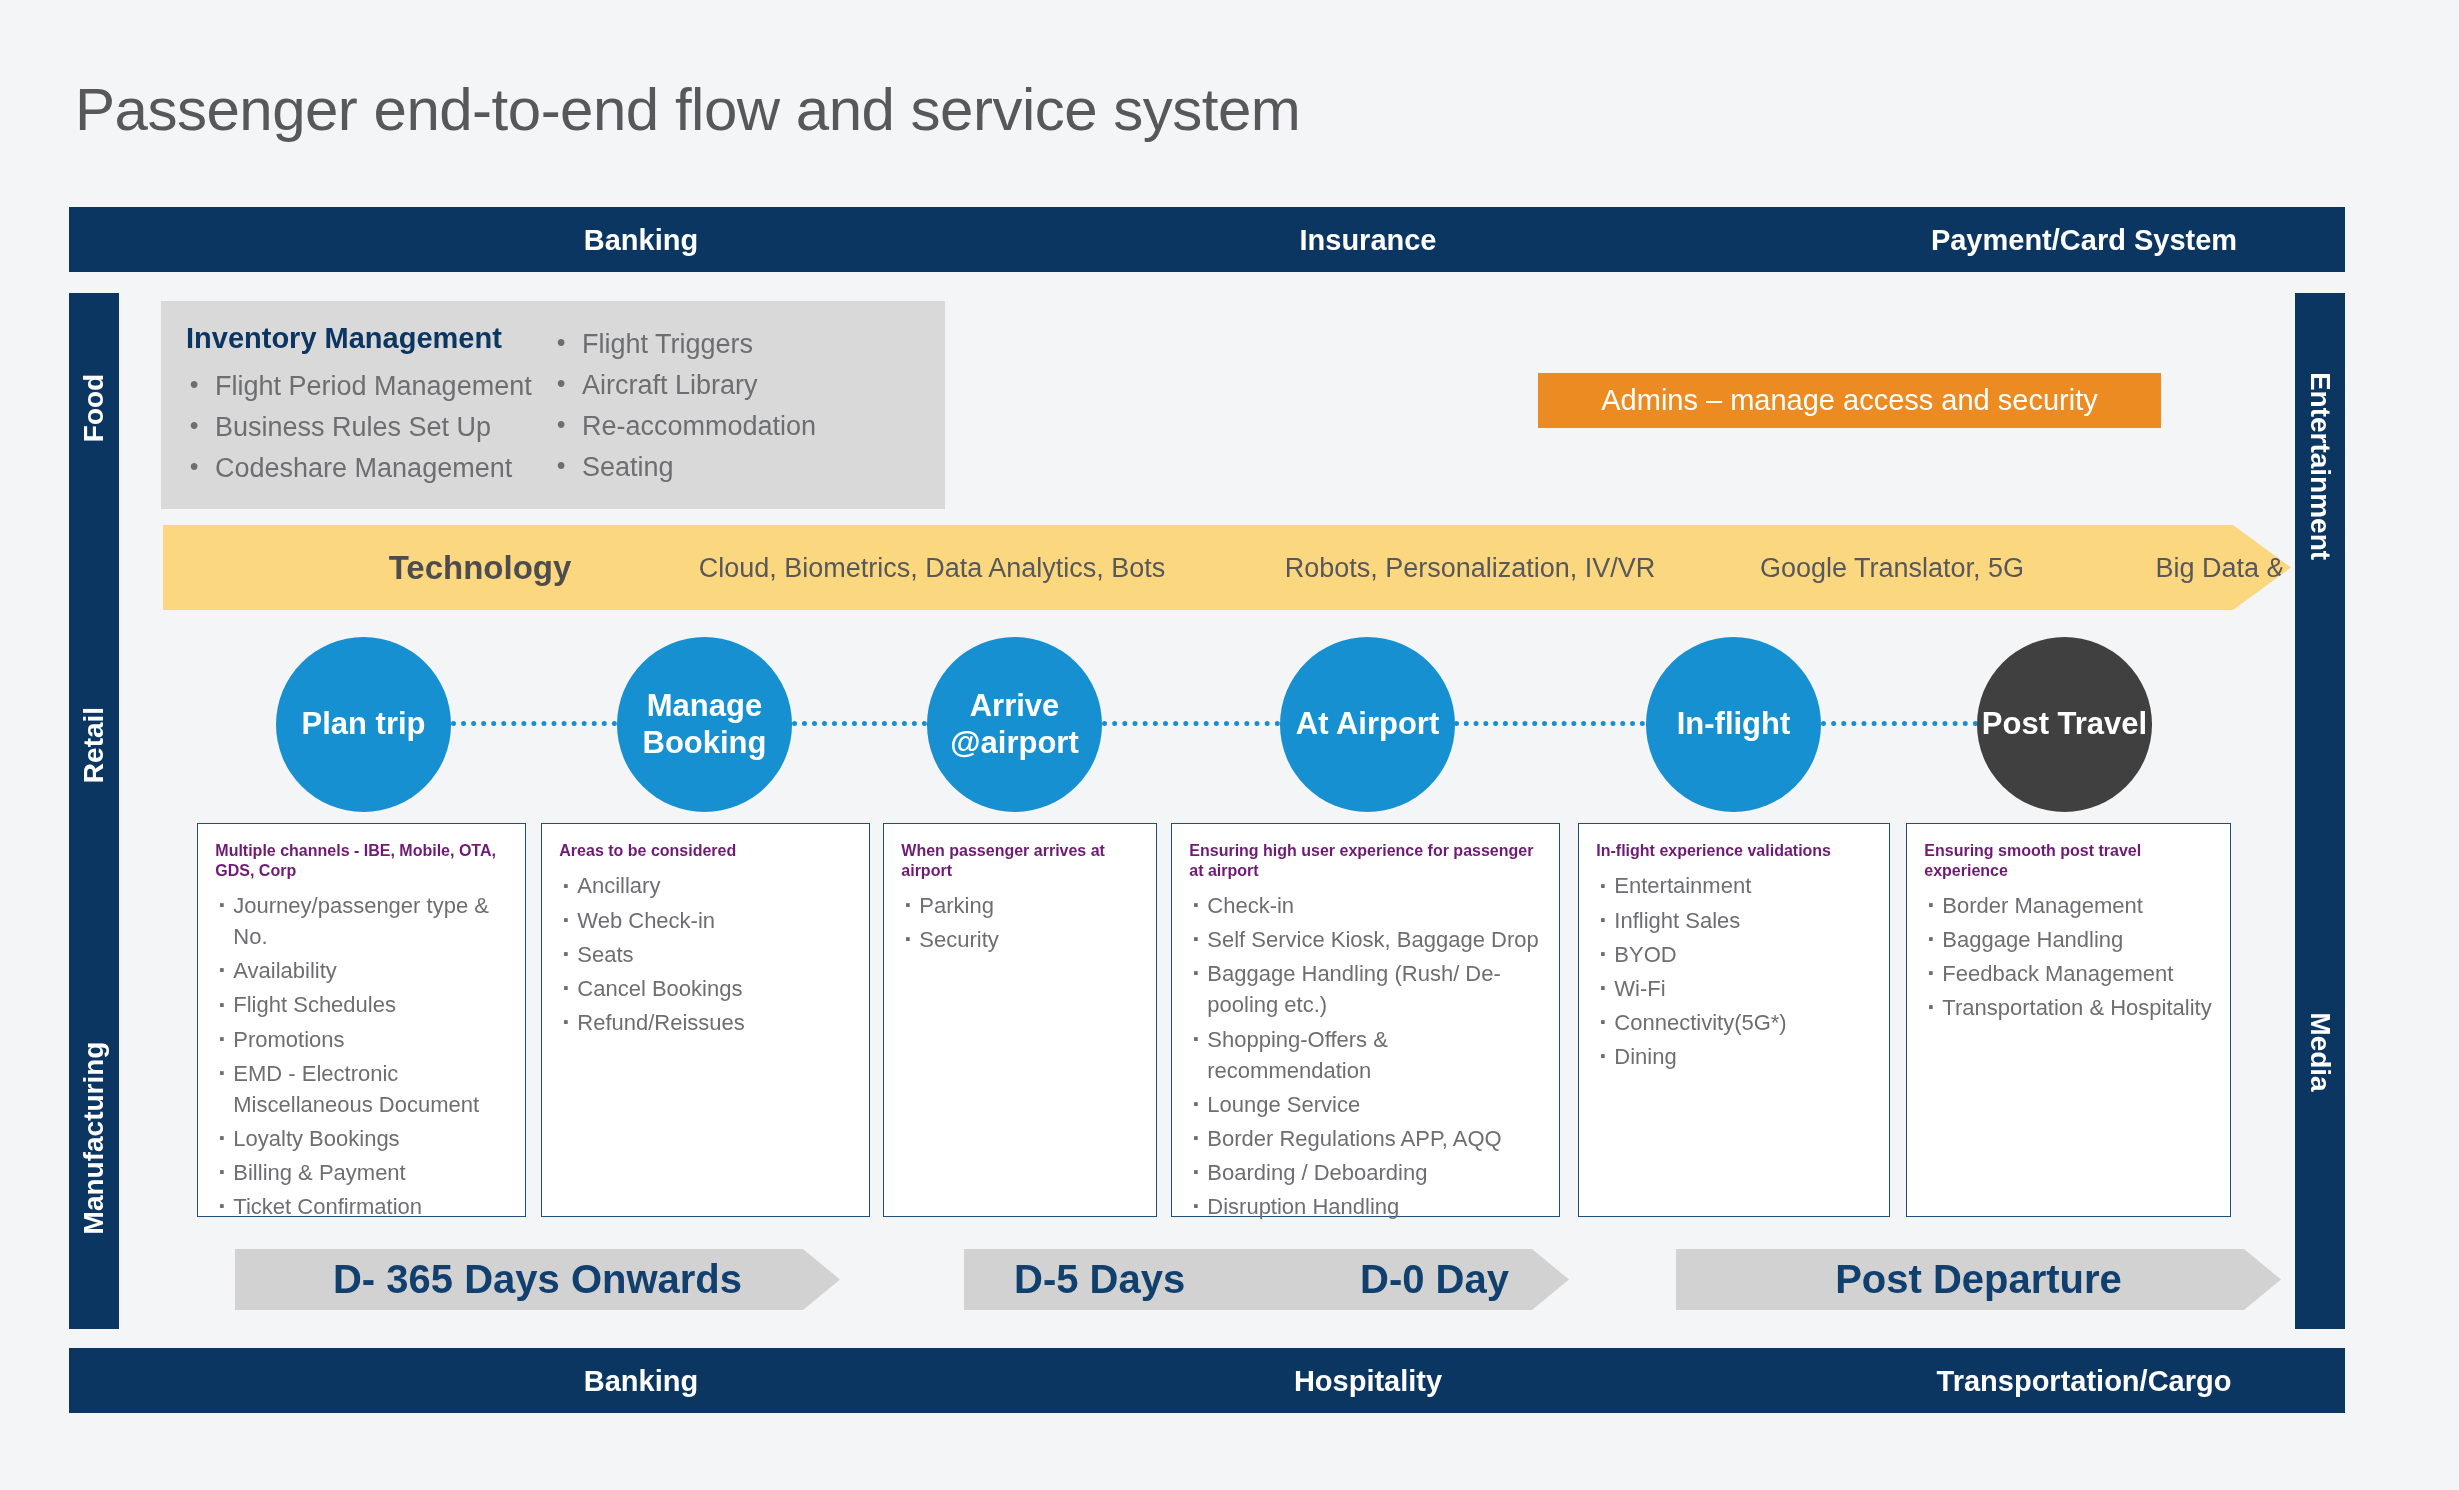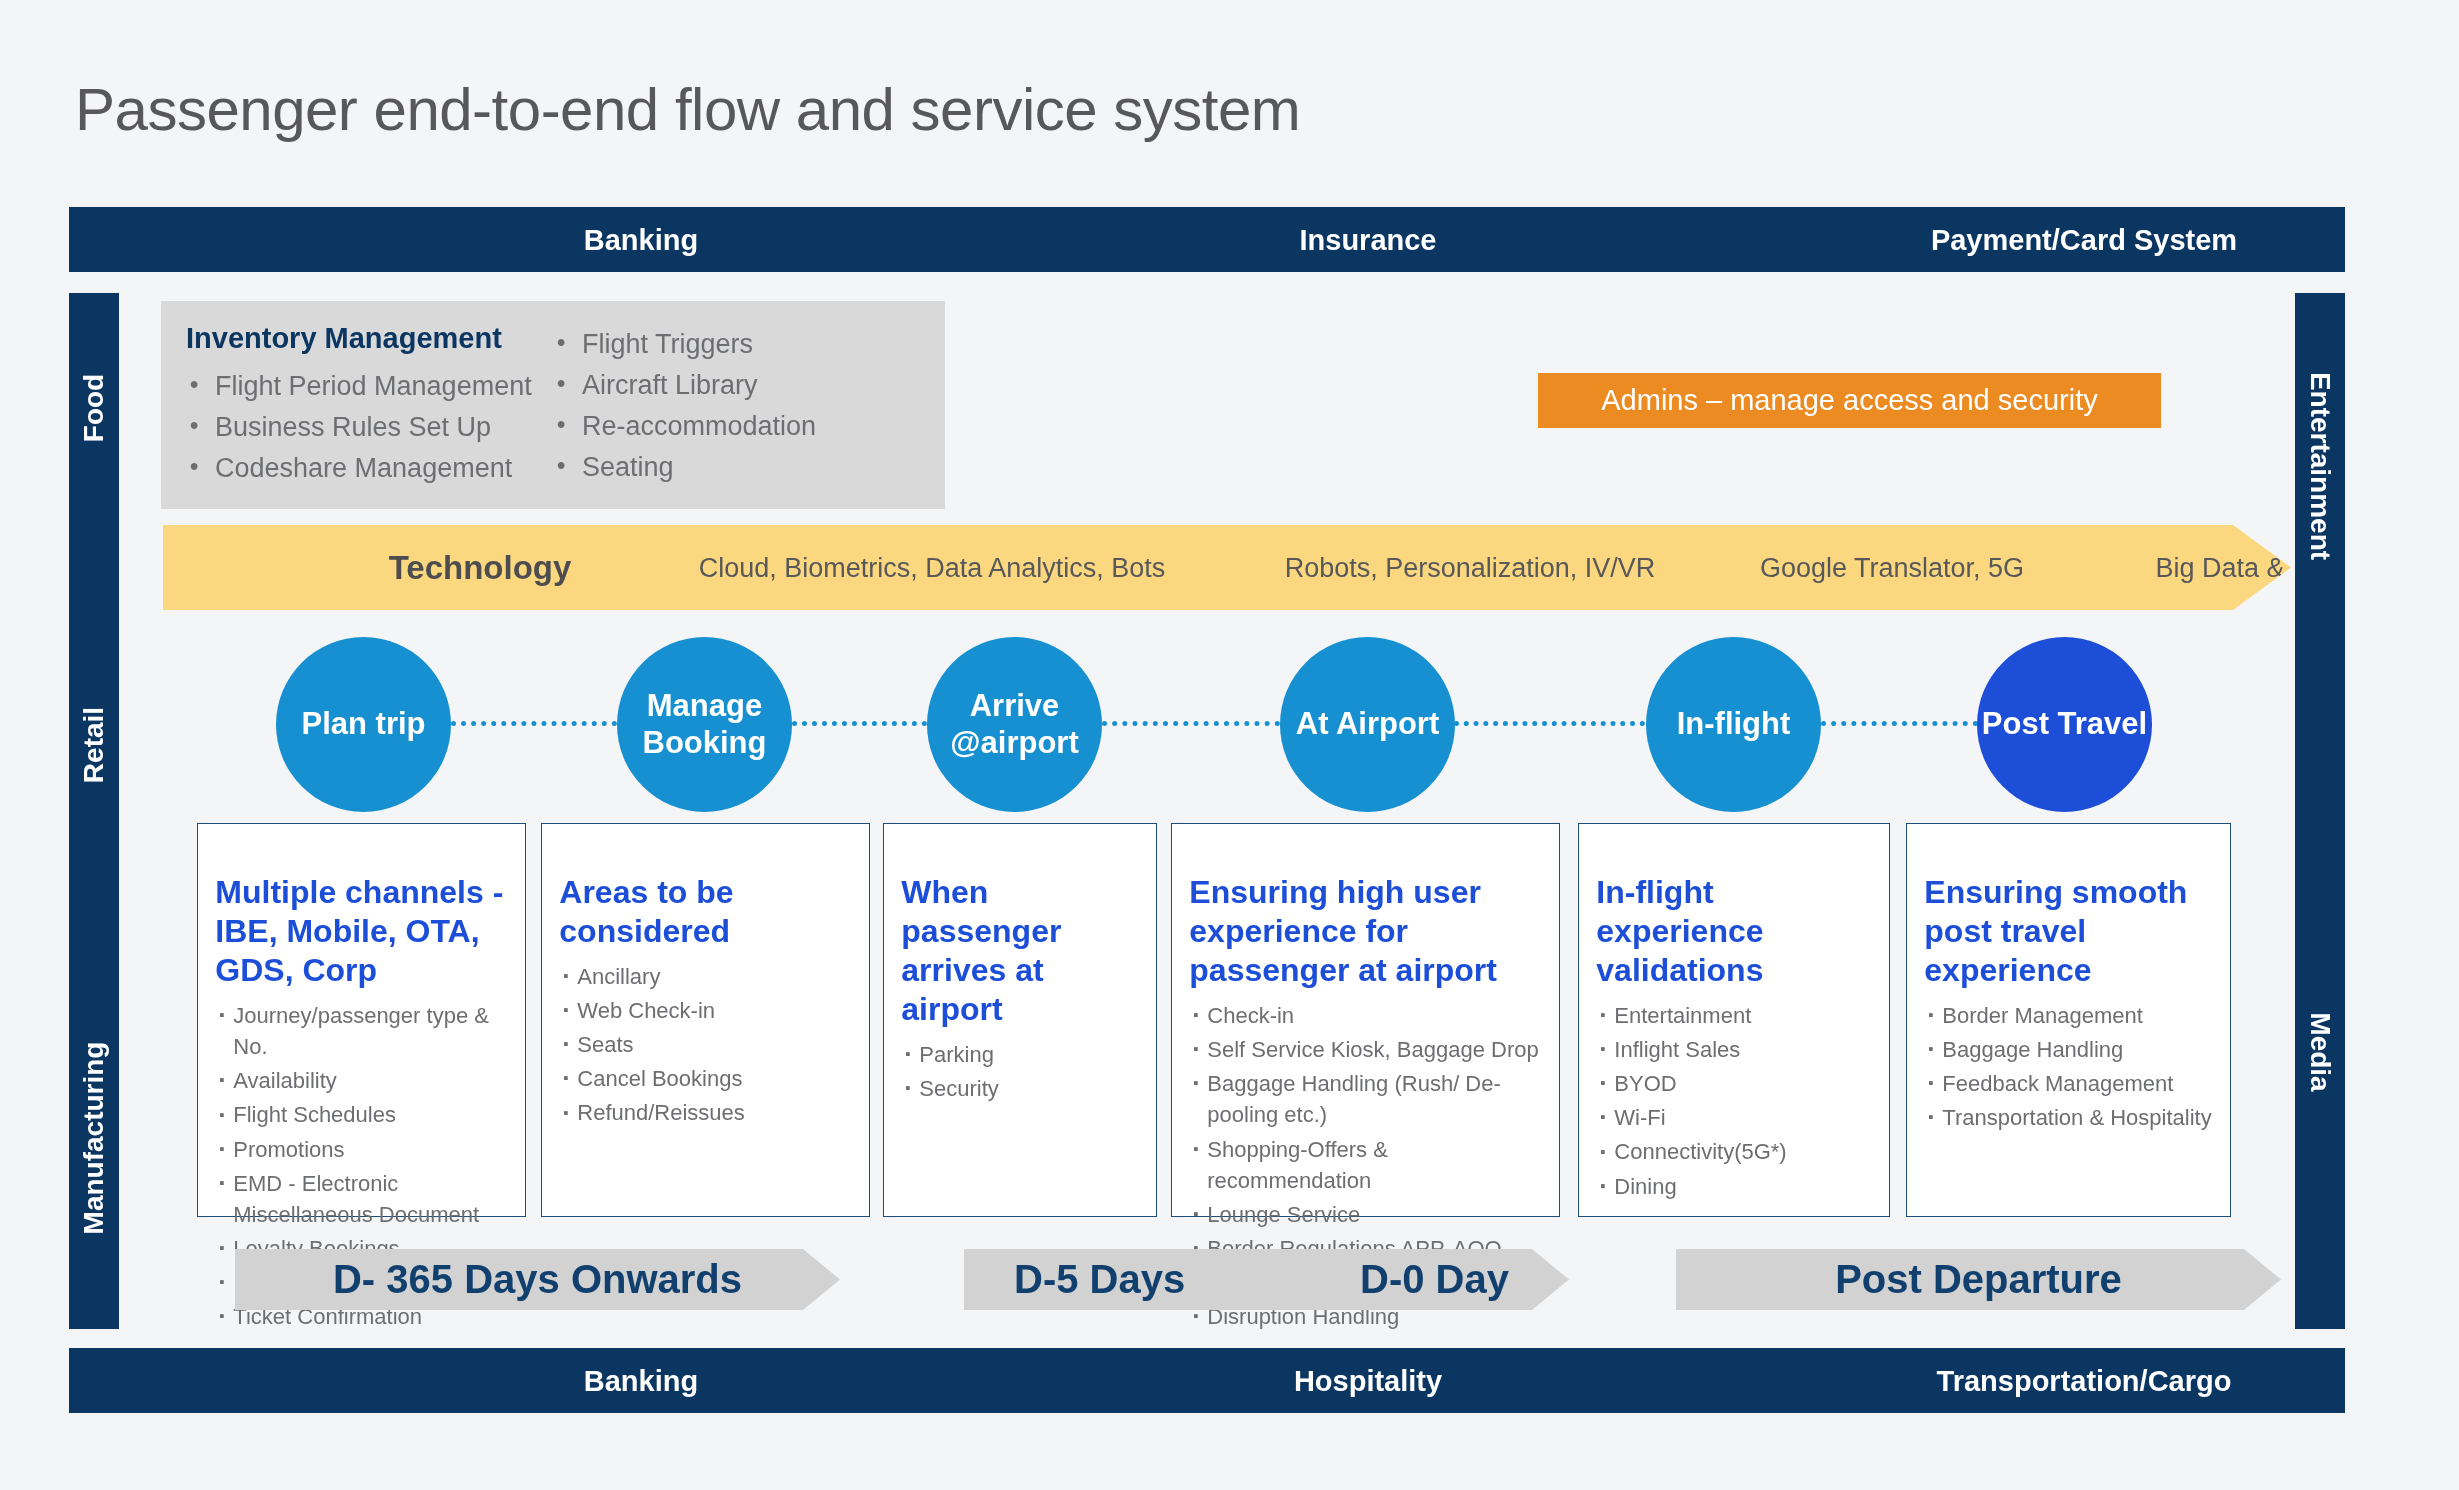--- a/index.html
+++ b/index.html
@@ -107,22 +107,22 @@
     border-top: 5.8px dotted #1690d1;
   }
 
   
   .detail-card {
     position: absolute; top: 823px;
     background: #ffffff; border: 1.9px solid #1f4e79;
     padding: 17.3px 15.4px 11.5px 17.3px;
   }
   .card-title {
-    font-size: 32px; font-weight: bold; color: #1d4ed8;
-    line-height: 1.22; margin-bottom: 9.6px; margin-top: 32px;
+    font-size: 16px; font-weight: bold; color: #701a75;
+    line-height: 1.22; margin-bottom: 9.6px;
   }
   .card-li {
     font-size: 22px; color: #6d6e71; line-height: 1.42;
     position: relative; padding-left: 18px; margin-bottom: 2.9px;
   }
   .card-li::before {
     content: "\00B7"; position: absolute; left: 2.9px; top: -2.9px;
     font-size: 26px; color: #6d6e71; font-weight: bold;
   }
 
@@ -206,21 +206,21 @@
       </div>
       <div class="stage-circle" style="left: 927px; background: rgb(22, 144, 209);">
         <span>Arrive<br>@airport</span>
       </div>
       <div class="stage-circle" style="left: 1280px; background: rgb(22, 144, 209);">
         <span>At Airport</span>
       </div>
       <div class="stage-circle" style="left: 1646px; background: rgb(22, 144, 209);">
         <span>In-flight</span>
       </div>
-      <div class="stage-circle" style="left: 1977px; background: #1d4ed8;">
+      <div class="stage-circle" style="left: 1977px; background: #404040;">
         <span>Post Travel</span>
       </div>
     </div>
 
   <div id="cards-layer">
       <div class="detail-card" style="left: 197px; width: 329px; height: 394px;">
         <div class="card-title">Multiple channels - IBE, Mobile, OTA, GDS, Corp</div>
         <div class="card-li">Journey/passenger type &amp; No.</div>
         <div class="card-li">Availability</div>
         <div class="card-li">Flight Schedules</div>

